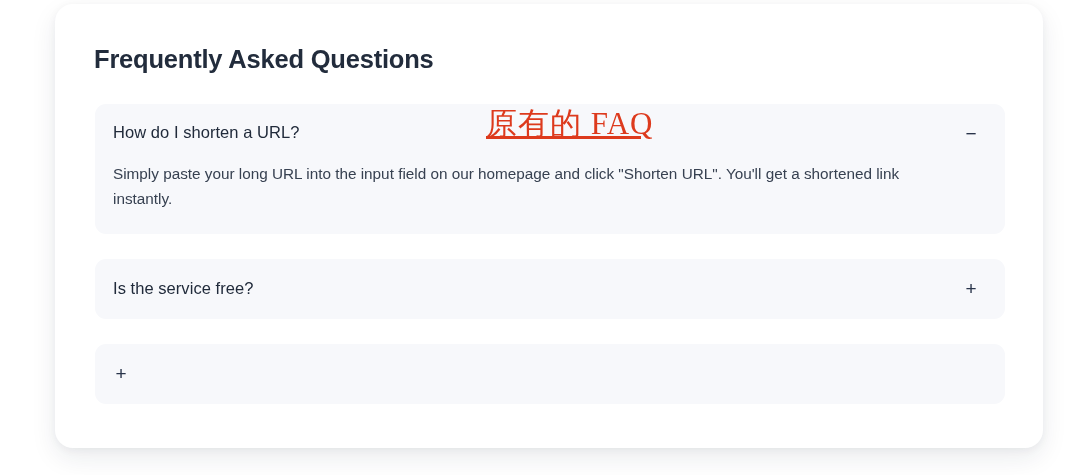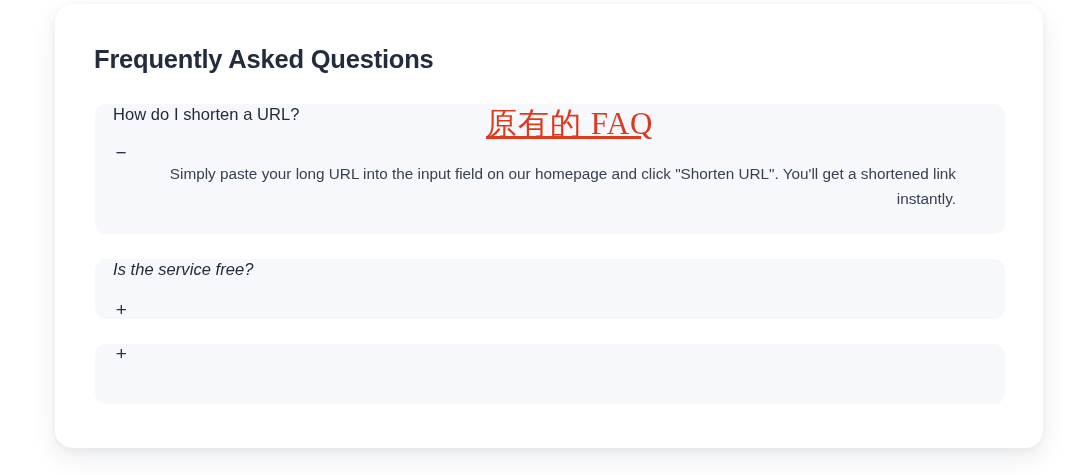--- a/index.html
+++ b/index.html
@@ -63,26 +63,25 @@
     box-sizing: border-box;
     margin-bottom: 25px;
   }
   .faq-item:last-child {
     margin-bottom: 0;
   }
 
   .faq-q-row {
     position: relative;
     display: flex;
-    align-items: flex-start;
+    align-items: center;
     justify-content: space-between;
     padding: 0 26px 0 18px;
     height: 58px;
     cursor: pointer;
-    flex-direction: column;
   }
 
   .faq-question {
     font-size: 16.5px;
     color: #212b3b;
     line-height: 1.3;
     letter-spacing: 0.05px;
   }
 
   .faq-toggle {
@@ -90,32 +89,30 @@
     color: #29344a;
     line-height: 1;
     width: 16px;
     text-align: center;
     flex: 0 0 auto;
     user-select: none;
   }
 
   .faq-answer-wrap {
     padding: 0 40px 22px 18px;
-    text-align: right;
   }
   .faq-answer {
     font-size: 15.3px;
     color: #374151;
     line-height: 1.62;
     max-width: 843px;
   }
 
   .faq-item.collapsed .faq-q-row {
     height: 60px;
-    font-style: italic;
   }
 
   
   .annotation {
     position: absolute;
     left: 486px;
     top: 108px;
     font-family: "Liberation Serif", "DejaVu Serif", serif;
     font-size: 31px;
     color: #dd3a1d;

